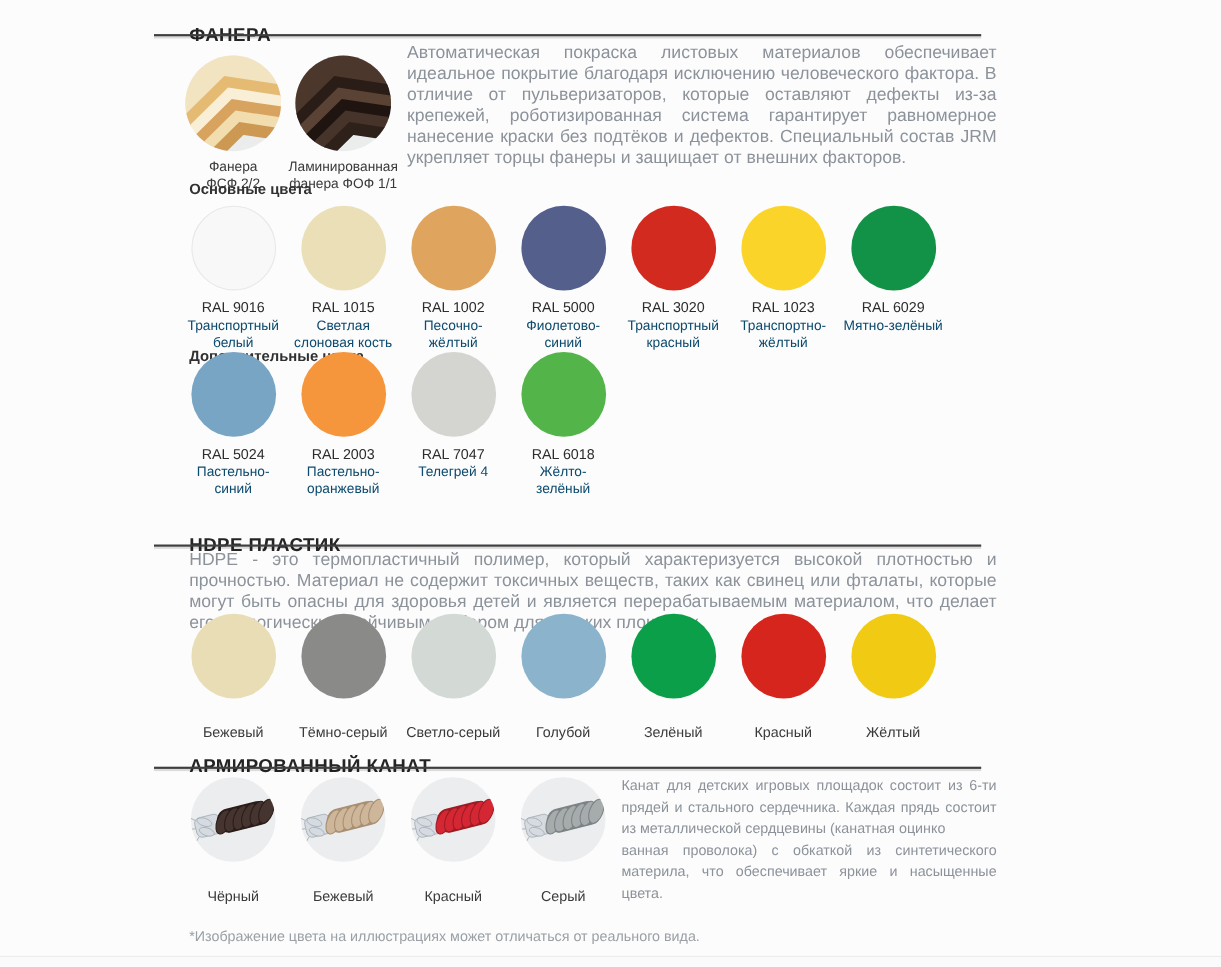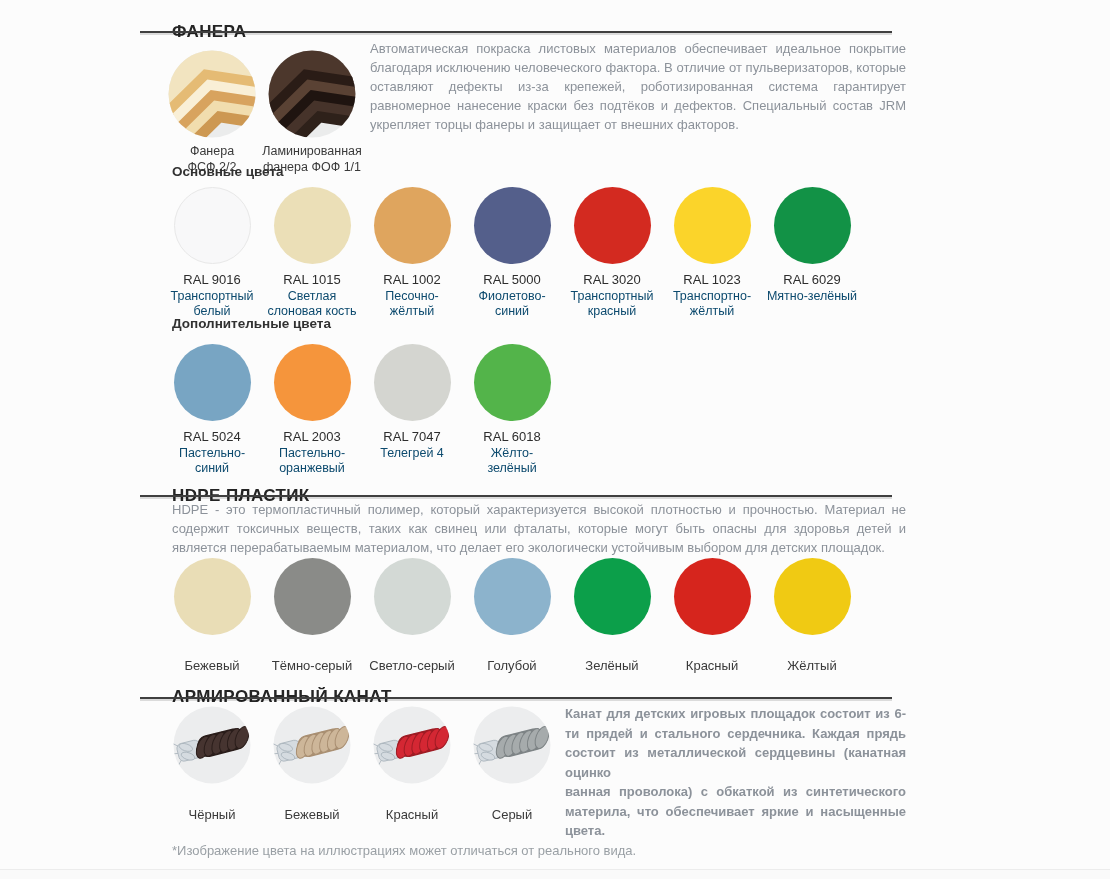--- a/index.html
+++ b/index.html
@@ -1,34 +1,34 @@
 <!DOCTYPE html>
 <html><head>
 <meta charset="utf-8">
 <style>
   html,body{margin:0;padding:0;background:#fcfcfc;}
   .page{position:relative;width:1110px;height:879px;overflow:hidden;background:#fcfcfc;
         font-family:"Liberation Sans",sans-serif;}
   section{position:absolute;left:0;top:0;width:100%;height:100%;}
   .sec-title{position:absolute;font-size:17px;line-height:20px;font-weight:bold;color:#242424;letter-spacing:.4px;}
   .rule{position:absolute;left:140px;width:752px;height:2px;background:#3f3f3f;box-shadow:0 2px 0 rgba(0,0,0,.13);}
-  .desc{position:absolute;font-size:13px;line-height:19px;color:#8c929a;text-align:justify;}
+  .desc{position:absolute;font-size:16px;line-height:19px;color:#8c929a;text-align:justify;}
   .row{position:absolute;left:162px;display:flex;}
   .swatch{flex:0 0 100px;width:100px;text-align:center;}
   .dot{width:77px;height:77px;border-radius:50%;margin:0 auto;}
   .dot.bordered{width:75px;height:75px;border:1px solid #e8e8e8;}
   .code{margin-top:8px;font-size:13px;font-weight:normal;color:#2d2d2d;}
   .cname{margin-top:2px;font-size:12.5px;line-height:15px;color:#0c4a6e;white-space:pre-line;}
   .hname{margin-top:23px;font-size:13px;color:#3a3a3a;}
   .subhead{position:absolute;font-size:13.5px;font-weight:bold;color:#313131;}
   .fig{flex:0 0 100px;width:100px;text-align:center;}
   .fig svg{display:block;margin:0 auto;}
   .figcap{margin-top:5px;font-size:12.5px;line-height:16px;color:#3a3a3a;white-space:pre-line;}
   .rope-desc{position:absolute;left:565px;top:704px;width:341px;font-size:13px;line-height:19.5px;color:#8c929a;}
-  .rope-desc div{text-align:justify;font-weight:bold;}
+  .rope-desc div{text-align:justify;}
   .note{position:absolute;left:172px;top:843px;font-size:13px;color:#9aa0a5;}
   .hairline{position:absolute;left:0;top:869px;width:1110px;height:1px;background:#ececec;}
   .below{position:absolute;left:0;top:870px;width:1110px;height:9px;background:#fafafa;}
 </style>
 </head>
 <body>
 
 <div class="page">
 
   <section>
@@ -125,21 +125,21 @@
       </div>
       <div class="swatch">
         <div class="dot" style="background-color: rgb(18, 146, 70);"></div>
         <div class="code">RAL 6029</div>
         <div class="cname">Мятно-зелёный</div>
       </div>
     </div>
 
     <div class="subhead" style="left:172px;top:316px;">Дополнительные цвета</div>
 
-    <div class="row" style="top:344px;">
+    <div class="row" style="top:320px;">
       <div class="swatch">
         <div class="dot" style="background-color: rgb(120, 165, 195);"></div>
         <div class="code">RAL 5024</div>
         <div class="cname">Пастельно-
 синий</div>
       </div>
       <div class="swatch">
         <div class="dot" style="background-color: rgb(245, 149, 60);"></div>
         <div class="code">RAL 2003</div>
         <div class="cname">Пастельно-

